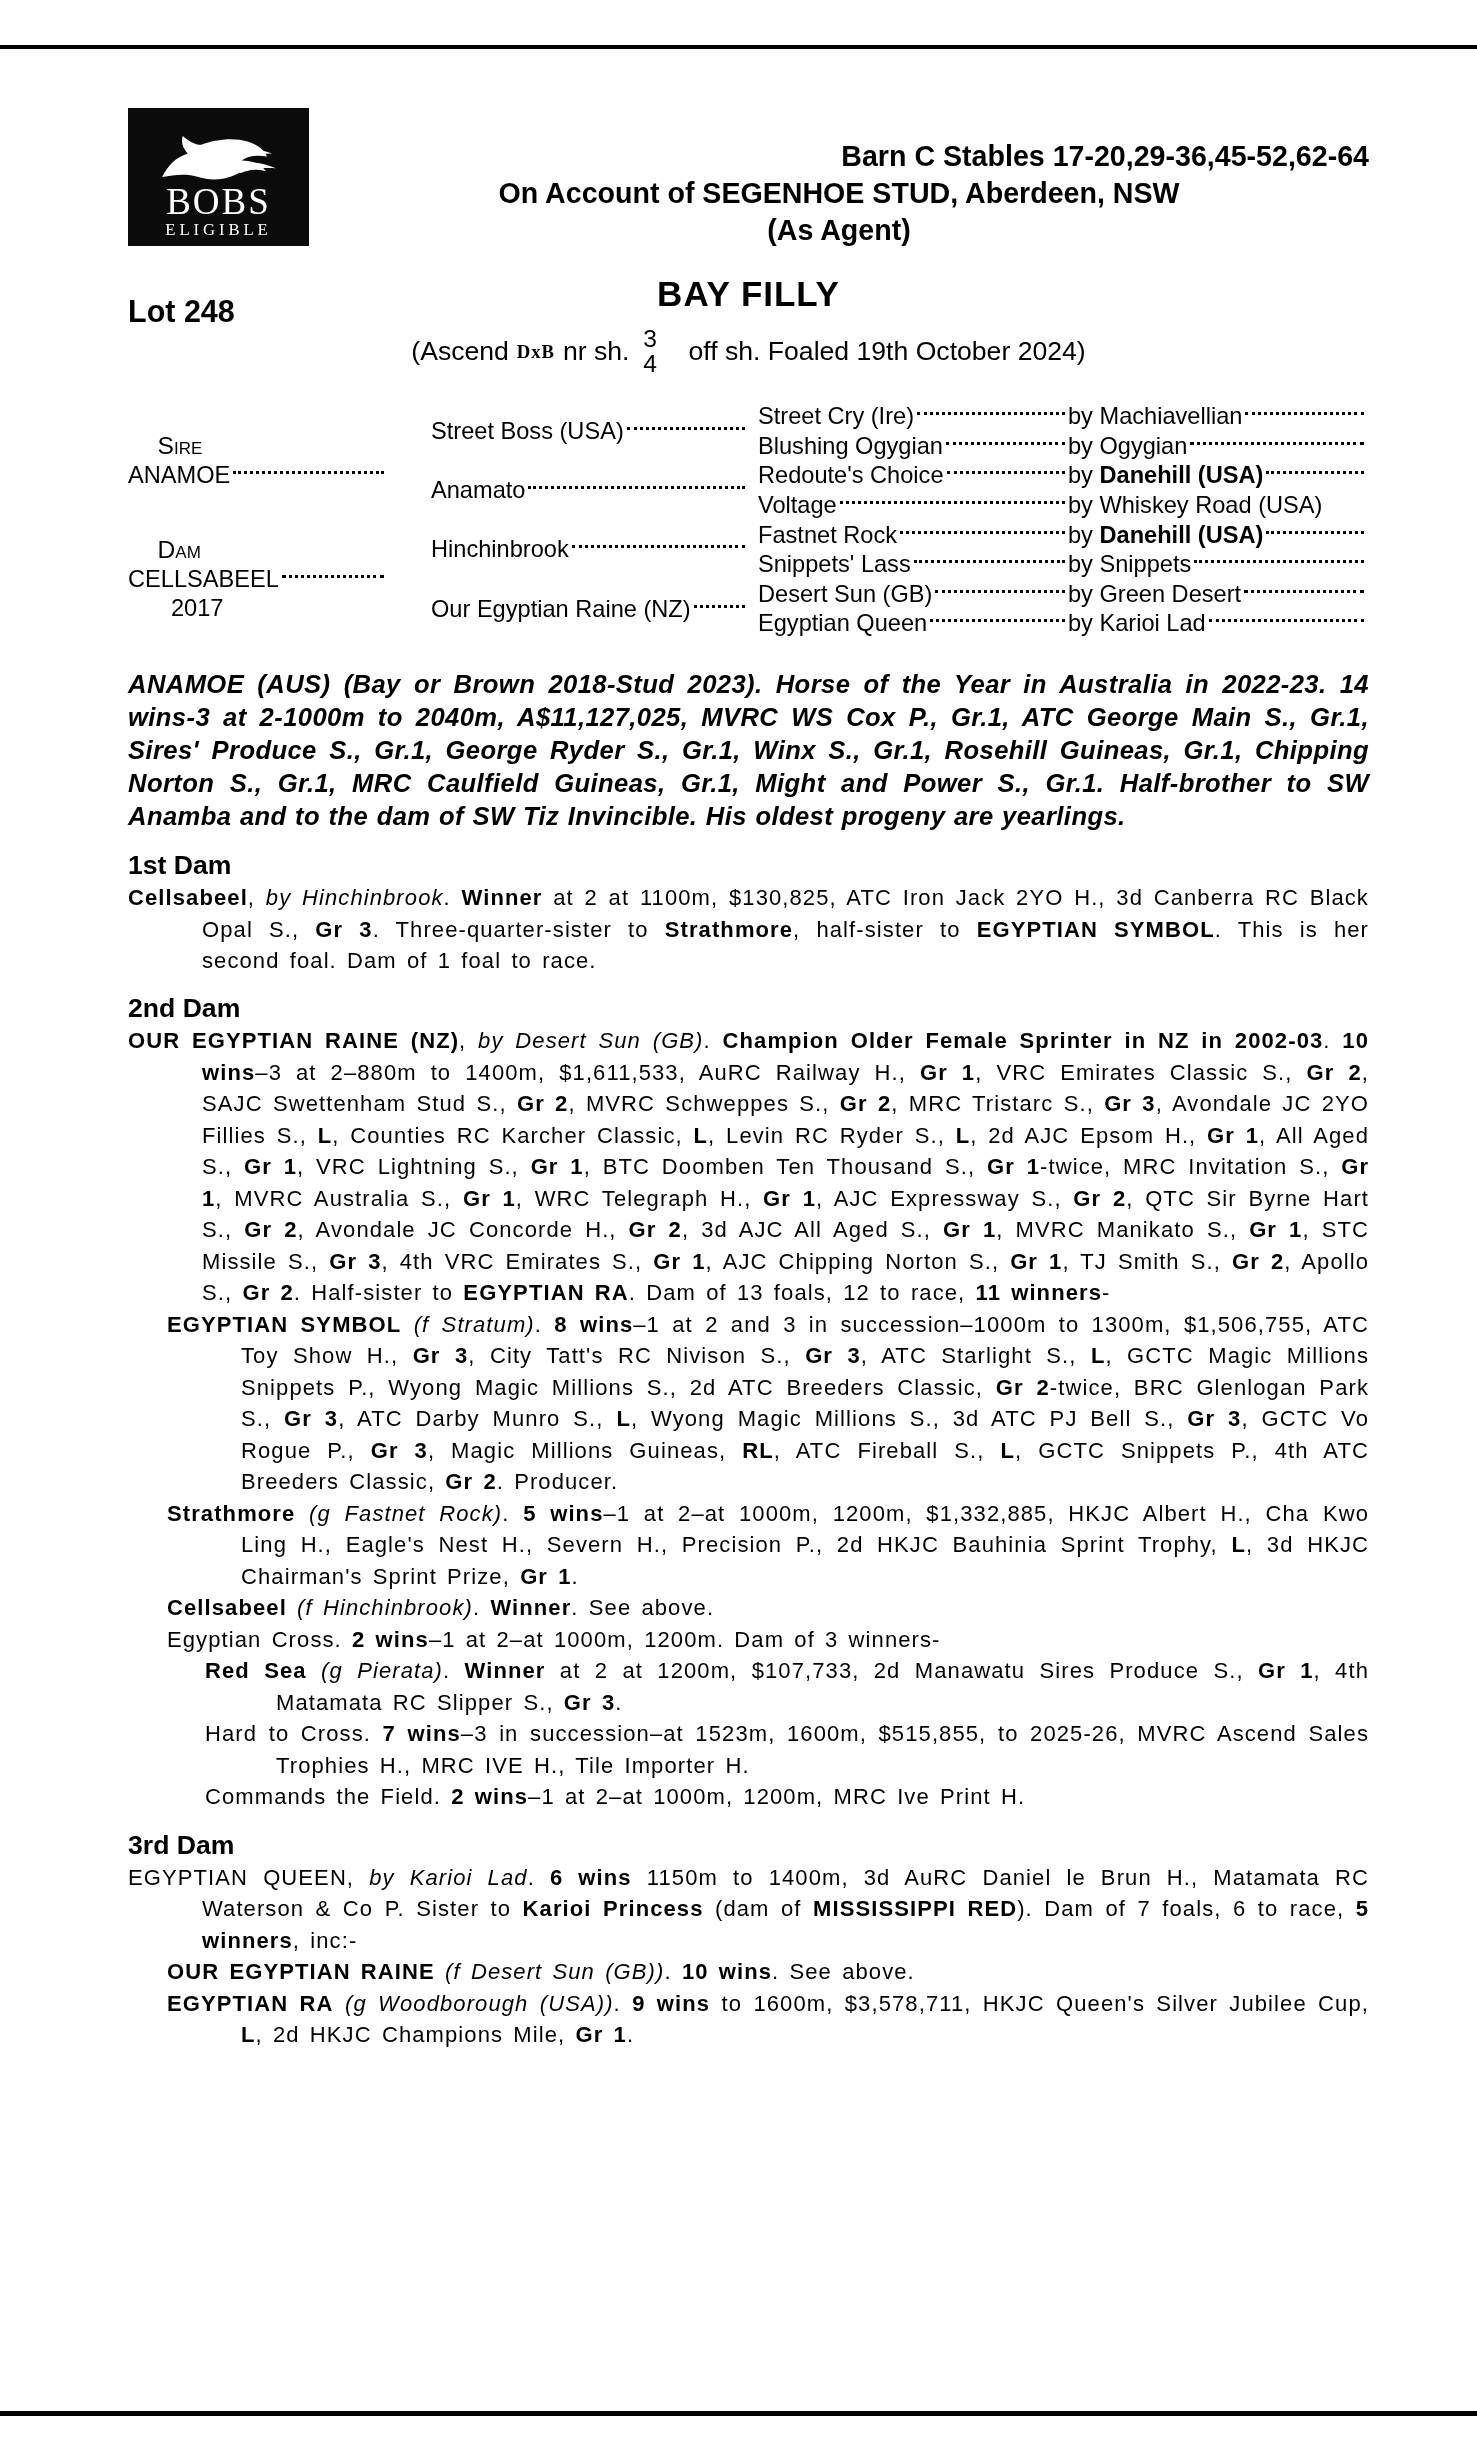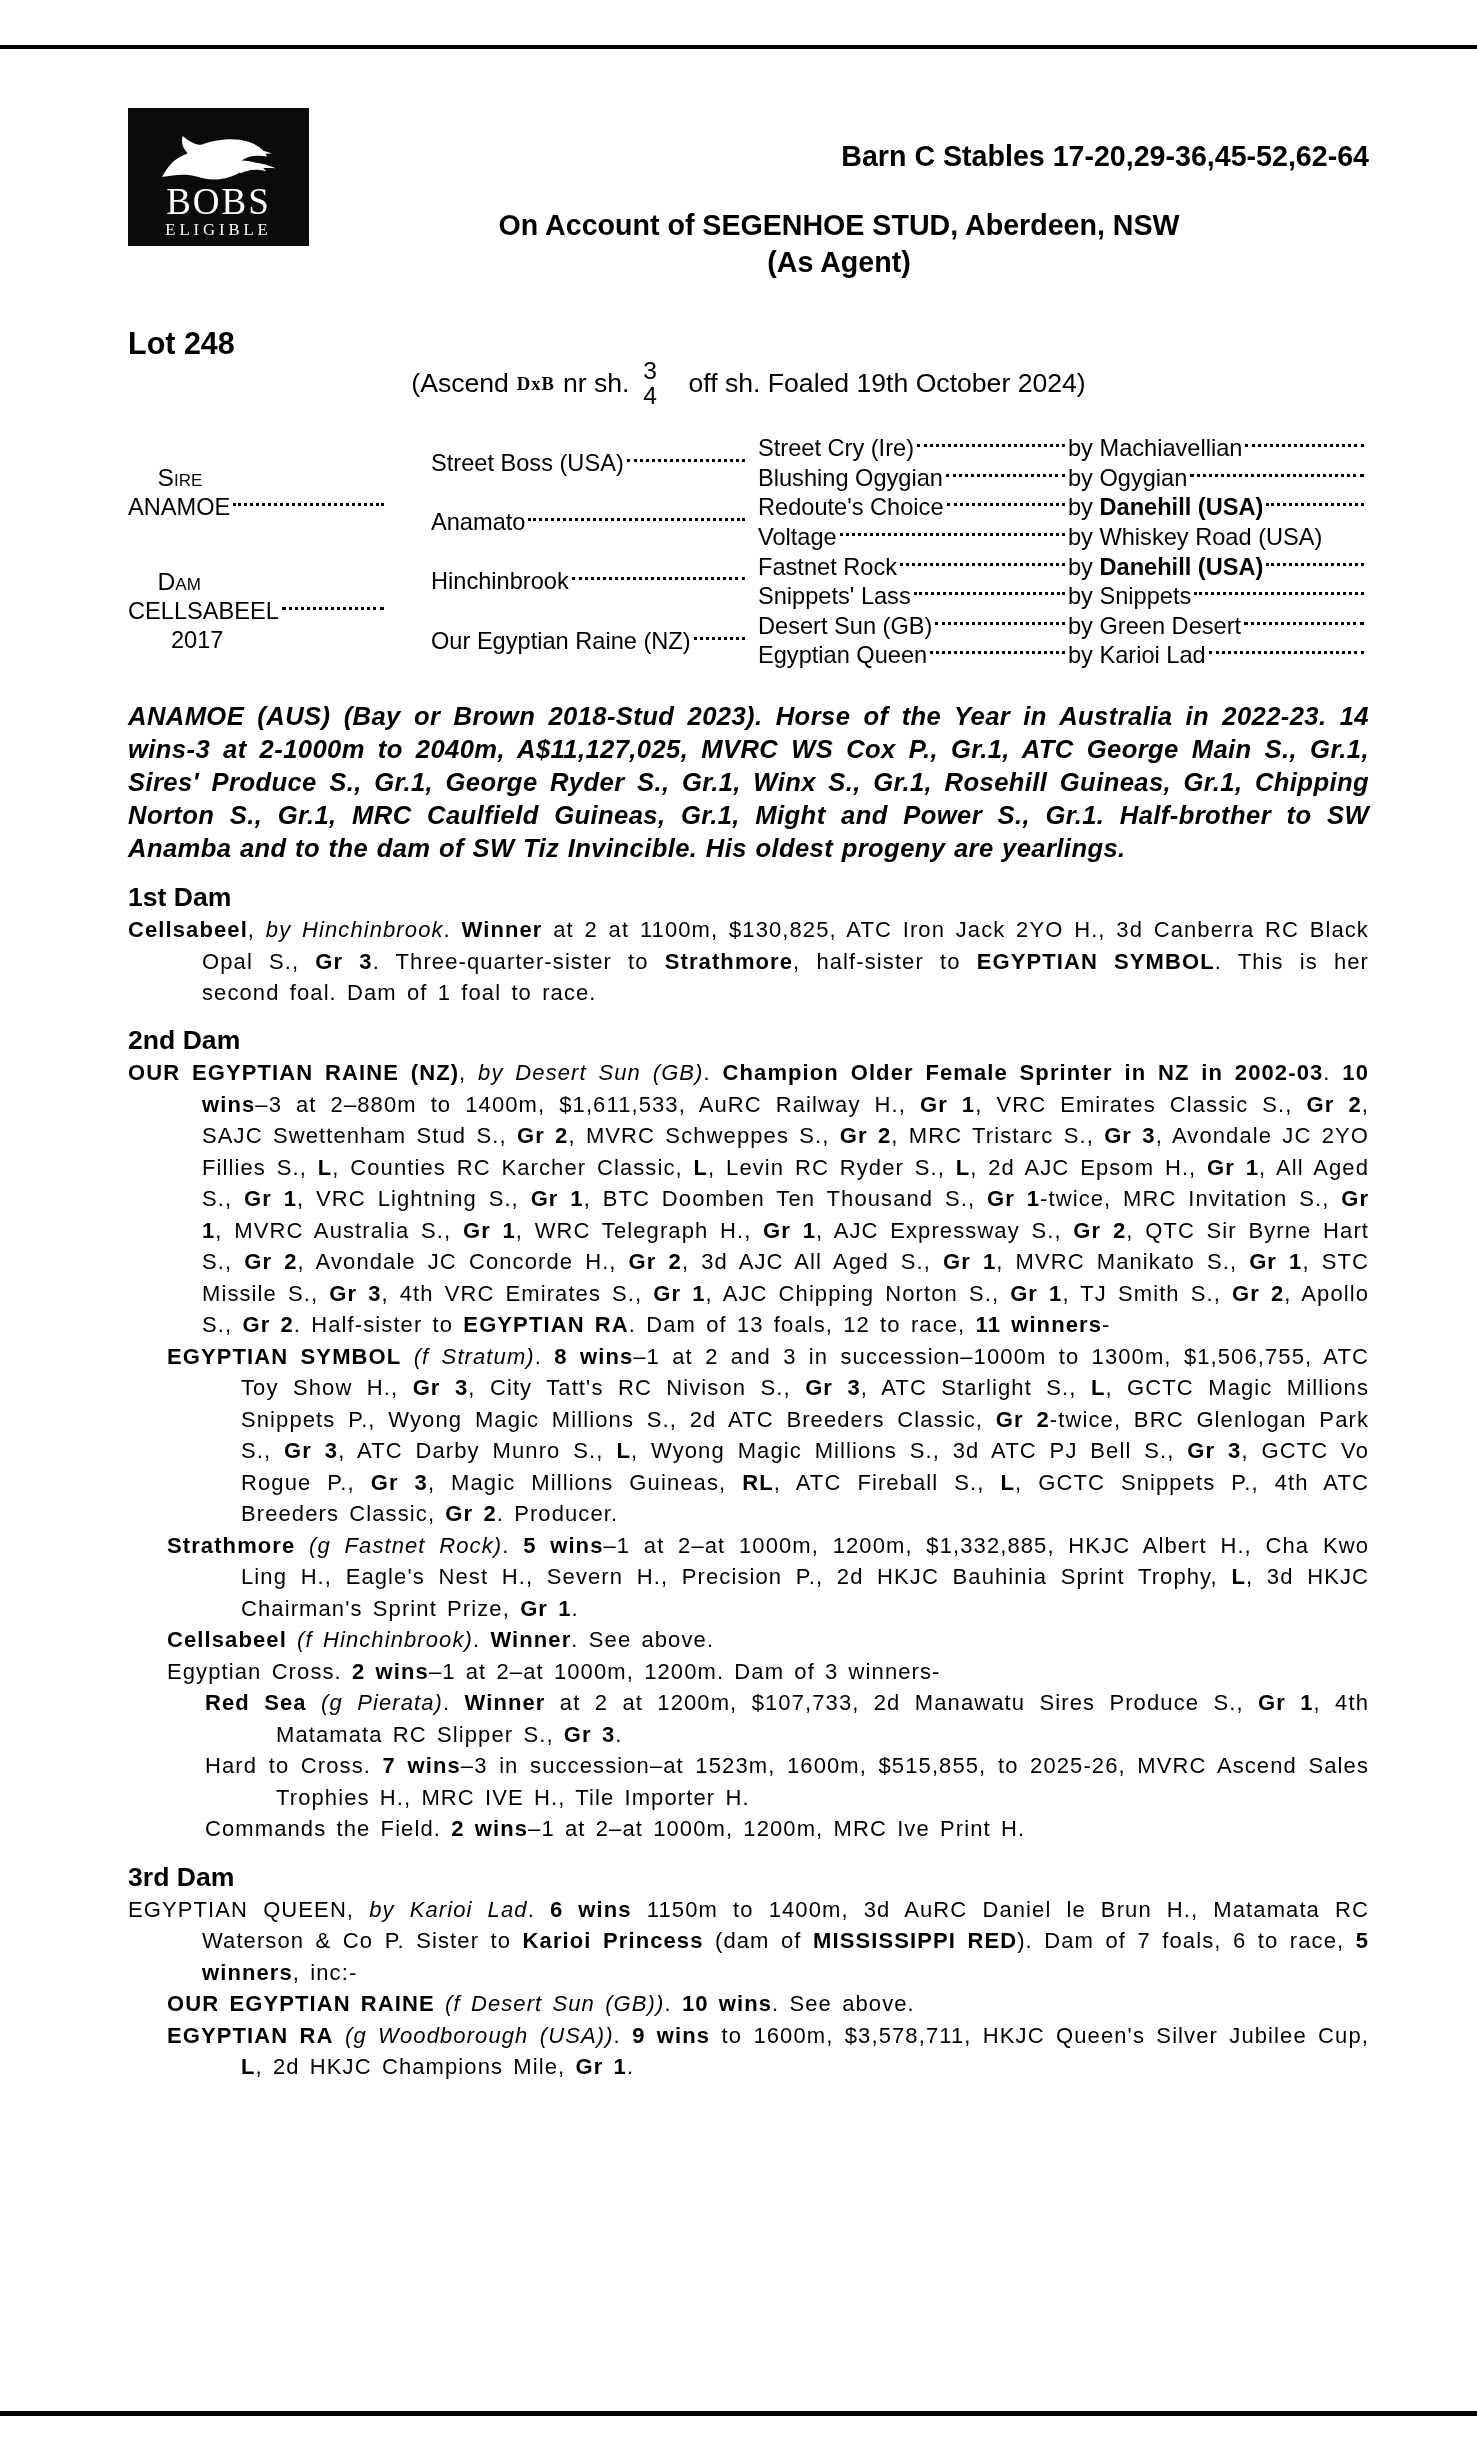--- a/index.html
+++ b/index.html
@@ -16,21 +16,21 @@
   .hdr-row { display:flex; align-items:flex-start; }
   .logo { width:181px; height:138px; background:#0b0b0b; color:#fff; flex:0 0 auto;
           display:flex; flex-direction:column; align-items:center; justify-content:flex-end;
           padding-bottom:5.9px; box-sizing:border-box; }
   .logo svg { display:block; margin-bottom:2px; }
   .logo-bobs { font-family:"Liberation Serif", serif; font-size:37px; line-height:37px; letter-spacing:2px; }
   .logo-elig { font-family:"Liberation Serif", serif; font-size:16.7px; line-height:19.7px; letter-spacing:3.9px; }
 
   .hdr-text { flex:1 1 auto; padding-top:29.6px; font-weight:bold; font-size:28.6px; line-height:37px; }
   .hdr-line1 { text-align:right; }
-  .hdr-line2 { text-align:center;margin-top:32px; }
+  .hdr-line2 { text-align:center; }
   .hdr-line3 { text-align:center; }
 
   .lot-row { position:relative; margin-top:25.6px; height:45px; }
   .lot { position:absolute; left:0; top:20px; font-size:30.5px; font-weight:bold; }
   .title { text-align:center; font-size:35px; font-weight:bold; letter-spacing:1px; }
 
   .branded-row { display:flex; justify-content:center; align-items:center; margin-top:7.9px;
                  font-size:26.6px; }
   .brand-mark { font-family:"Liberation Serif", serif; font-size:18.7px; letter-spacing:1px;
                 padding:0 7.9px; font-weight:bold; }
@@ -88,20 +88,21 @@
     </div>
     <div class="hdr-text">
       <div class="hdr-line1">Barn C Stables 17-20,29-36,45-52,62-64</div>
       <div class="hdr-line2">On Account of SEGENHOE STUD, Aberdeen, NSW</div>
       <div class="hdr-line3">(As Agent)</div>
     </div>
   </div>
 
   <div class="lot-row">
     <div class="lot">Lot 248</div>
+    <div class="title">BAY FILLY</div>
   </div>
 
   <div class="branded-row">
     <span>(Ascend</span>
     <span class="brand-mark">DxB</span>
     <span>nr sh.</span>
     <span class="frac">
       <span>3</span>
       <span>4</span>
     </span>

